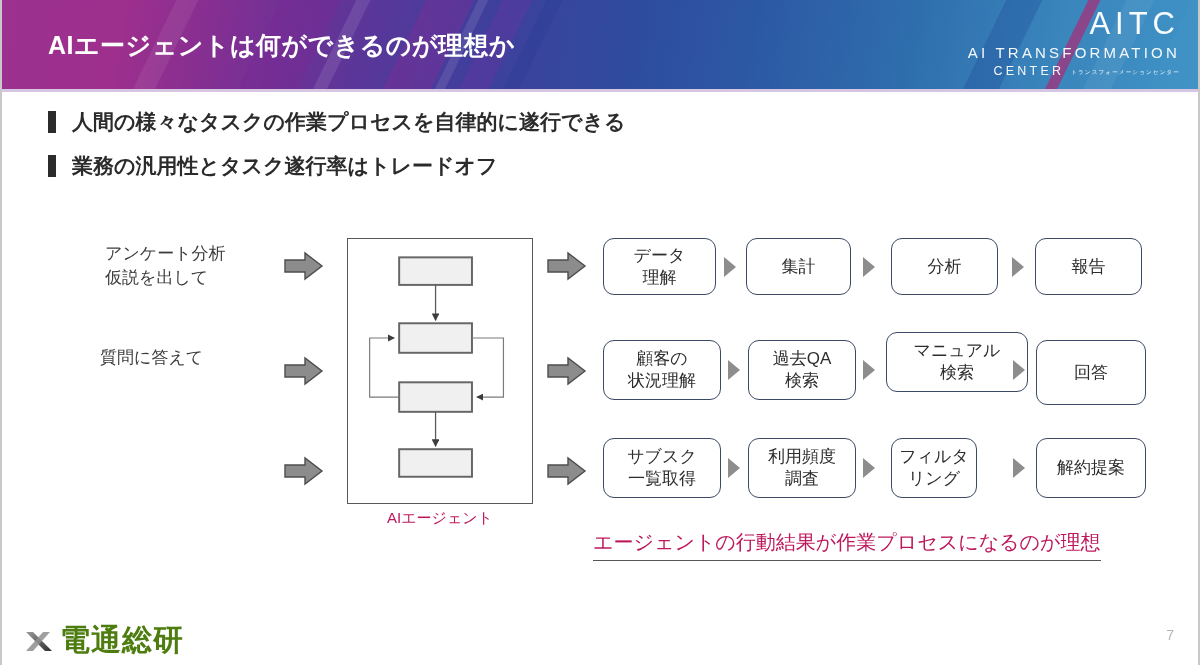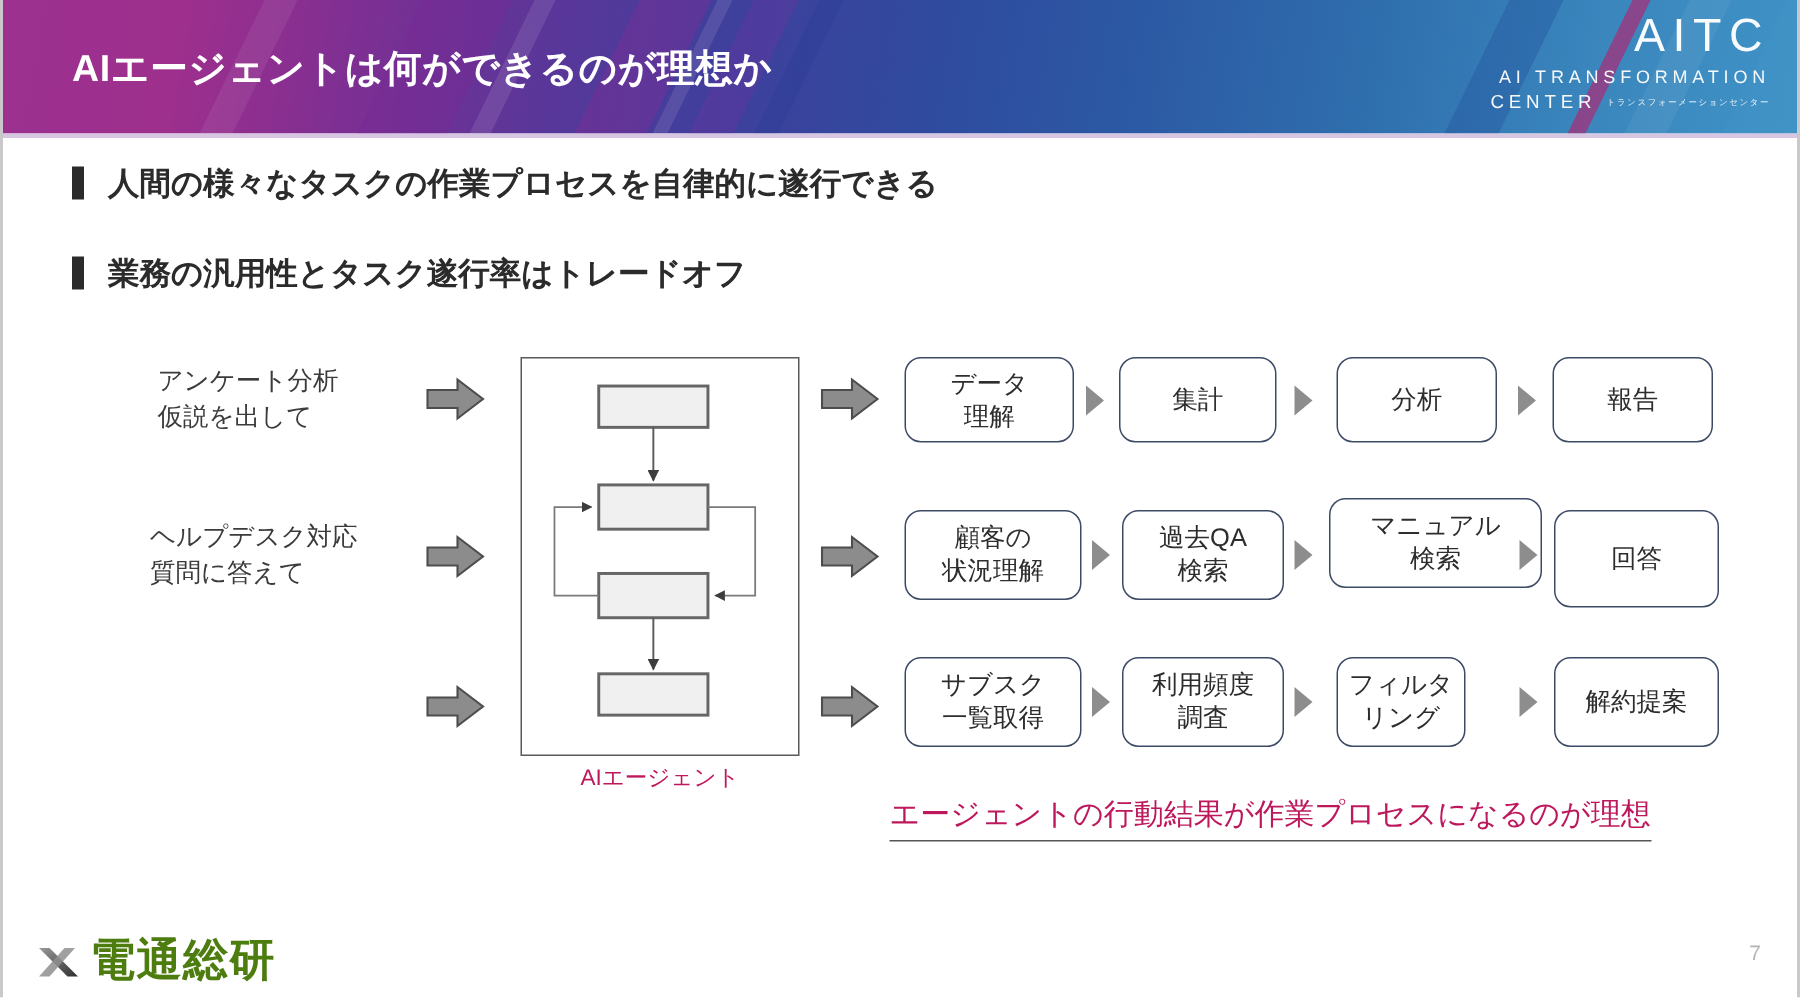--- a/index.html
+++ b/index.html
@@ -81,21 +81,21 @@
   }
   .logo-aitc {
     font-size: 31px;
     letter-spacing: 5px;
     font-weight: 300;
     line-height: 1;
     color: #ffffff;
     opacity: 0.97;
   }
   .logo-sub1 {
-    font-size: 12px;
+    font-size: 15px;
     letter-spacing: 3.2px;
     margin-top: 6px;
     line-height: 1;
     color: #ffffff;
     opacity: 0.95;
     margin-left: 35px;
   }
   .logo-row {
     display: flex;
     align-items: flex-end;
@@ -273,31 +273,30 @@
         <div class="logo-kana">トランスフォーメーションセンター</div>
       </div>
     </div>
   </div>
   <div class="header-underline"></div>
 
   <div class="bullet-row" style="top:108px;">
     <div class="bullet-mark"></div>
     <div class="bullet-text">人間の様々なタスクの作業プロセスを自律的に遂行できる</div>
   </div>
-  <div class="bullet-row" style="top:168px;">
+  <div class="bullet-row" style="top:152px;">
     <div class="bullet-mark"></div>
     <div class="bullet-text">業務の汎用性とタスク遂行率はトレードオフ</div>
   </div>
 
   <div class="task-label" style="left:103px; top:242px;">
     <div>アンケート分析</div>
     <div>仮説を出して</div>
   </div>
   <div class="task-label" style="left:98px; top:346px;">
-    <div>ヘルプデスク対応</div>
     <div>質問に答えて</div>
   </div>
 
   <div class="block-arrow" style="left:282px; top:251px;">
     <svg viewBox="0 0 40 30" width="40" height="30">
       <polygon points="1,9 21,9 21,2 38,15 21,28 21,21 1,21" fill="#8c8c8c" stroke="#4d4d4d" stroke-width="1.4" stroke-linejoin="miter"></polygon>
     </svg>
   </div>
   <div class="block-arrow" style="left:282px; top:356px;">
     <svg viewBox="0 0 40 30" width="40" height="30">

